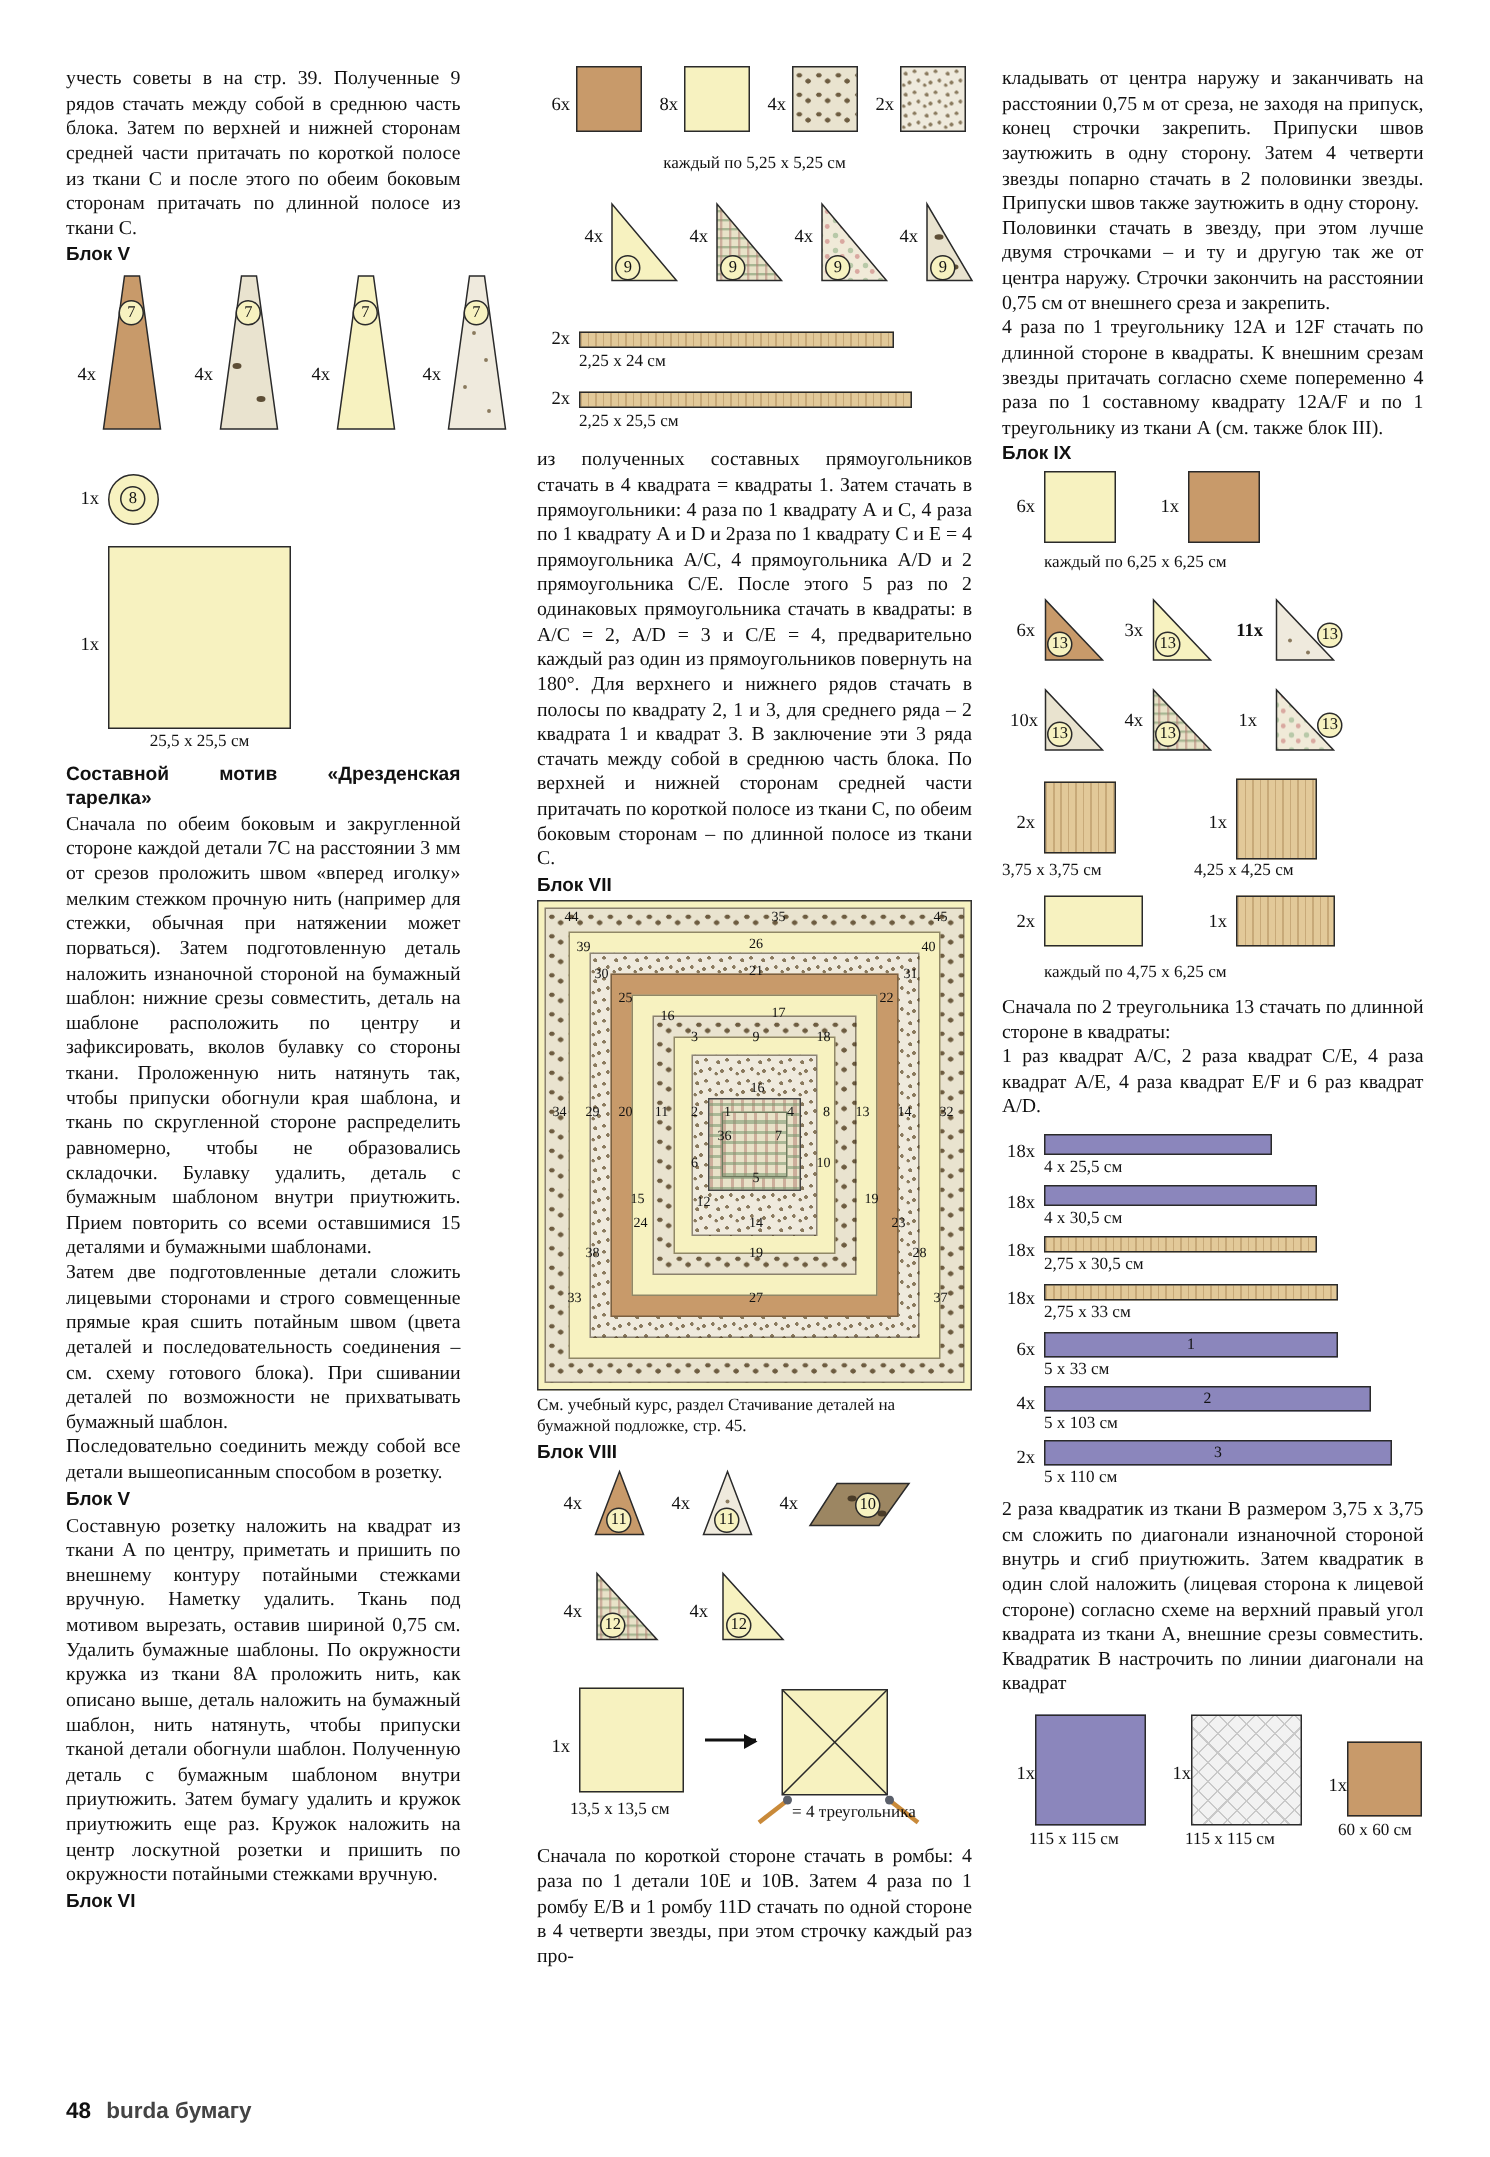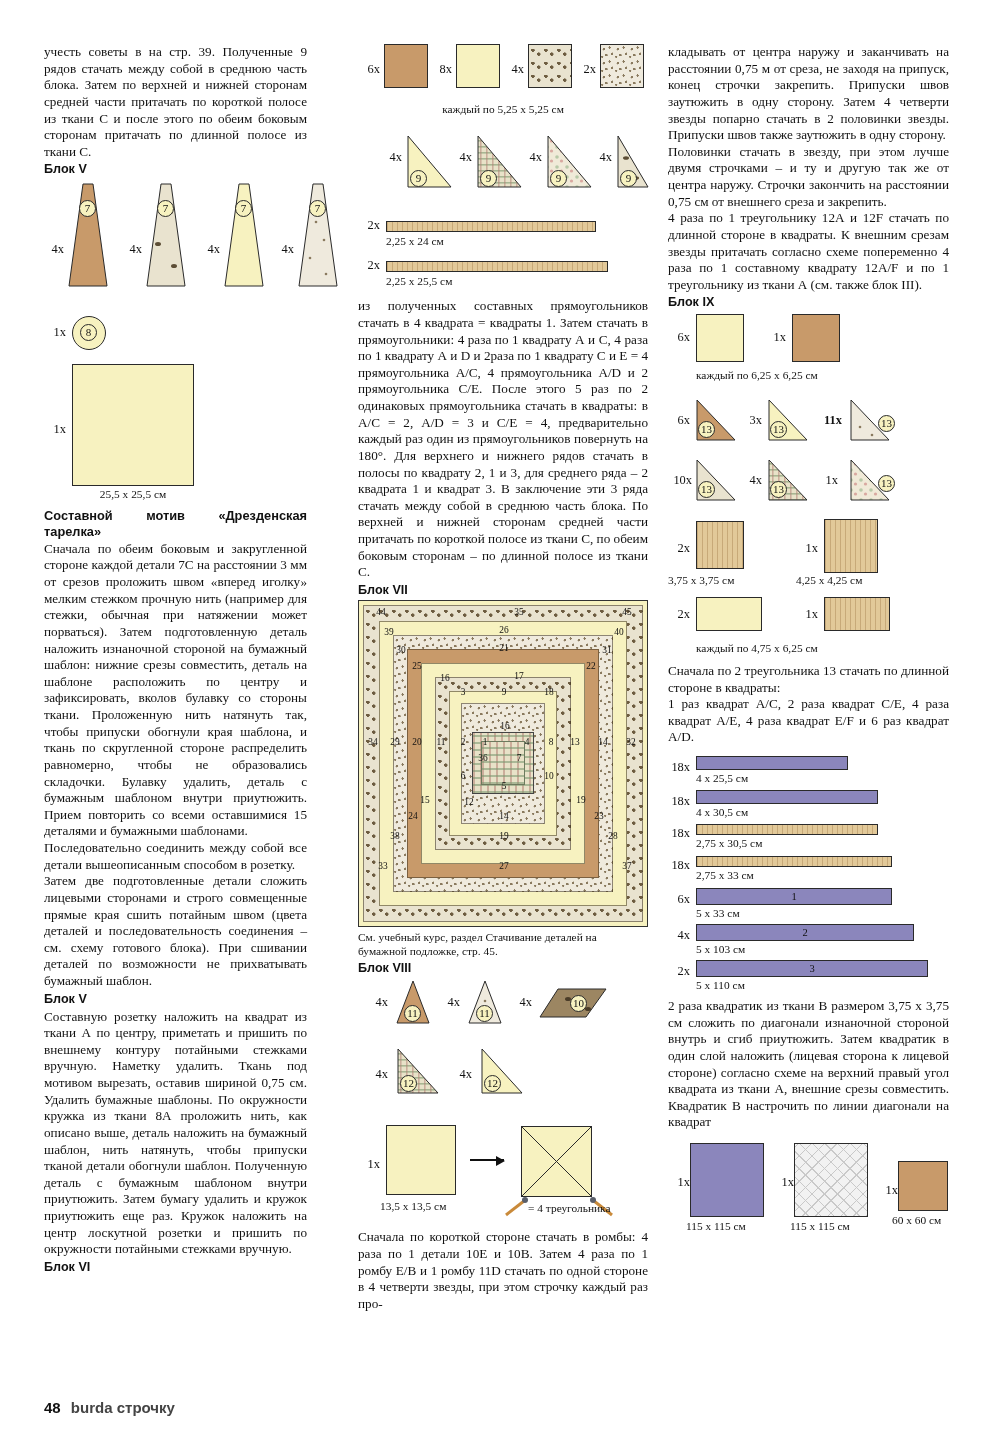--- a/index.html
+++ b/index.html
@@ -204,22 +204,22 @@
     <div class="row" style="margin-top:14px; align-items:flex-start;">
       <div class="mult" style="padding-top:58px;">1х</div>
       <div>
         <div class="sw f-cream" style="width:122px;height:122px;"></div>
         <div class="cap" style="width:122px; text-align:center; margin-top:1px;">25,5 х 25,5 см</div>
       </div>
     </div>
 
     <div class="hdr">Составной мотив «Дрезденская тарелка»</div>
     <p>Сначала по обеим боковым и закругленной стороне каждой детали 7С на расстоянии 3 мм от срезов проложить швом «вперед иголку» мелким стежком прочную нить (например для стежки, обычная при натяжении может порваться). Затем подготовленную деталь наложить изнаночной стороной на бумажный шаблон: нижние срезы совместить, деталь на шаблоне расположить по центру и зафиксировать, вколов булавку со стороны ткани. Проложенную нить натянуть так, чтобы припуски обогнули края шаблона, и ткань по скругленной стороне распределить равномерно, чтобы не образовались складочки. Булавку удалить, деталь с бумажным шаблоном внутри приутюжить. Прием повторить со всеми оставшимися 15 деталями и бумажными шаблонами.</p>
+    <p>Затем две подготовленные детали сложить лицевыми сторонами и строго совмещенные прямые края сшить потайным швом (цвета деталей и последовательность соединения – см. схему готового блока). При сшивании деталей по возможности не прихватывать бумажный шаблон.</p>
     <p>Последовательно соединить между собой все детали вышеописанным способом в розетку.</p>
-    <p>Затем две подготовленные детали сложить лицевыми сторонами и строго совмещенные прямые края сшить потайным швом (цвета деталей и последовательность соединения – см. схему готового блока). При сшивании деталей по возможности не прихватывать бумажный шаблон.</p>
     <div class="blk">Блок V</div>
     <p>Составную розетку наложить на квадрат из ткани А по центру, приметать и пришить по внешнему контуру потайными стежками вручную. Наметку удалить. Ткань под мотивом вырезать, оставив шириной 0,75 см. Удалить бумажные шаблоны. По окружности кружка из ткани 8А проложить нить, как описано выше, деталь наложить на бумажный шаблон, нить натянуть, чтобы припуски тканой детали обогнули шаблон. Полученную деталь с бумажным шаблоном внутри приутюжить. Затем бумагу удалить и кружок приутюжить еще раз. Кружок наложить на центр лоскутной розетки и пришить по окружности потайными стежками вручную.</p>
     <div class="blk">Блок VI</div>
   </div>
 
   <div class="col" id="col2">
 
     <div class="fig" style="height:58px;">
       <div class="mult" style="position:absolute;left:0;top:18px;">6х</div>
       <div class="sw f-tan" style="position:absolute;left:26px;top:0;width:44px;height:44px;"></div>
@@ -341,21 +341,21 @@
       <div class="num" style="left:272px; top:142px;">32</div>
 
       <div class="num" style="left:124px; top:158px;">36</div>
       <div class="num" style="left:160px; top:158px;">7</div>
       <div class="num" style="left:104px; top:176px;">6</div>
       <div class="num" style="left:145px; top:186px;">5</div>
       <div class="num" style="left:190px; top:176px;">10</div>
       <div class="num" style="left:66px;  top:200px;">15</div>
       <div class="num" style="left:110px; top:202px;">12</div>
       <div class="num" style="left:222px; top:200px;">19</div>
-      <div class="num" style="left:54px;  top:216px;">24</div>
+      <div class="num" style="left:68px;  top:216px;">24</div>
       <div class="num" style="left:145px; top:216px;">14</div>
       <div class="num" style="left:240px; top:216px;">23</div>
       <div class="num" style="left:36px;  top:236px;">38</div>
       <div class="num" style="left:145px; top:236px;">19</div>
       <div class="num" style="left:254px; top:236px;">28</div>
       <div class="num" style="left:24px;  top:266px;">33</div>
       <div class="num" style="left:145px; top:266px;">27</div>
       <div class="num" style="left:268px; top:266px;">37</div>
     </div>
 
@@ -578,16 +578,16 @@
       <div class="cap" style="position:absolute;left:122px;top:80px;">115 х 115 см</div>
 
       <div class="mult" style="position:absolute;left:208px;top:44px;">1х</div>
       <div class="sw f-tan" style="position:absolute;left:230px;top:22px;width:50px;height:50px;"></div>
       <div class="cap" style="position:absolute;left:224px;top:74px;">60 х 60 см</div>
     </div>
   </div>
 
   <div class="footer">
     <span class="pg">48</span>
-    <span class="br" style="margin-left:6px;">burda строчку</span>
+    <span class="br" style="margin-left:6px;">burda бумагу</span>
   </div>
 
 </div>
 
 </body></html>

